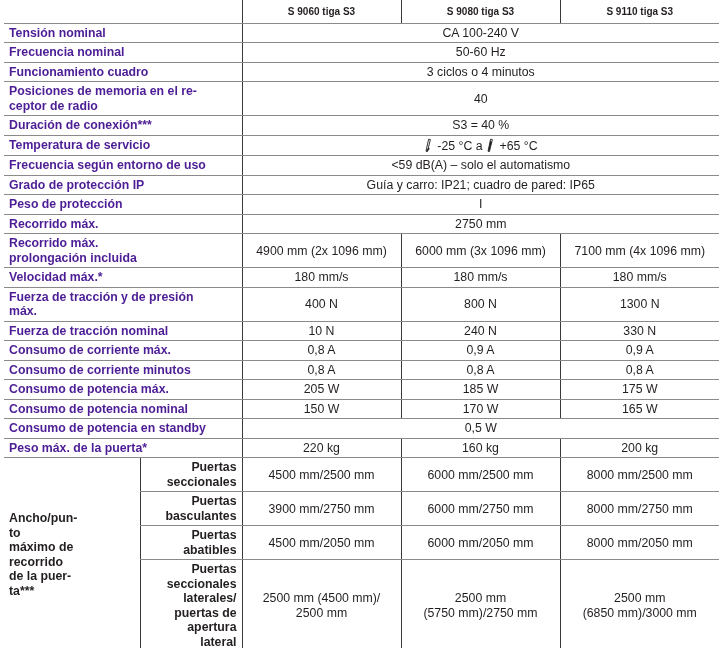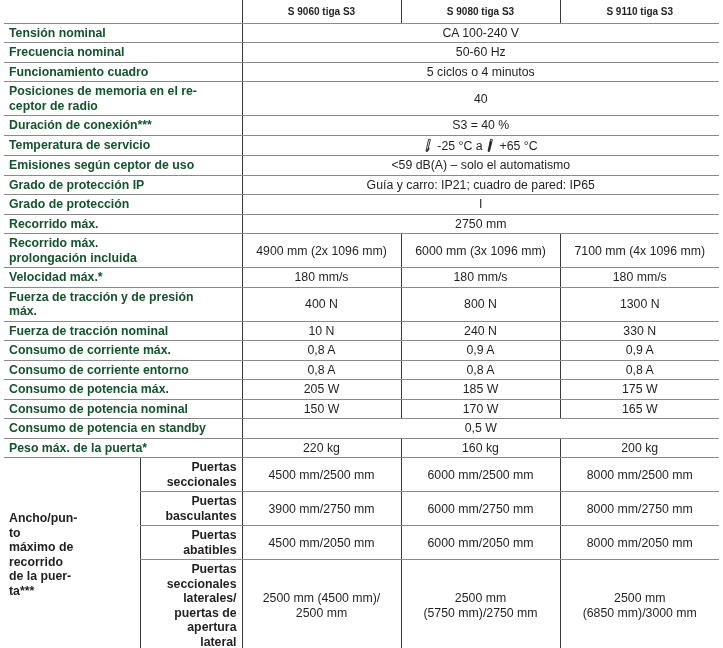--- a/index.html
+++ b/index.html
@@ -52,21 +52,21 @@
   
   .vsep { border-left: 1.3px solid #3a3a3a; }
 
   
   tr.r td {
     border-bottom: 1.6px solid #8a8a8a;
   }
   td.lbl {
     font-weight: bold;
     text-align: left;
-    color: #14532d;
+    color: #4c1d95;
   }
   td.val {
     text-align: center;
     font-weight: normal;
     color: #231f20;
     margin-top: 7px;
   }
   td.sublbl {
     font-weight: bold;
     text-align: right;
@@ -112,50 +112,50 @@
         <tr class="r">
           <td class="lbl" colspan="2">Tensión nominal</td>
           <td class="val vsep" colspan="3">CA 100-240 V</td>
         </tr>
         <tr class="r">
           <td class="lbl" colspan="2">Frecuencia nominal</td>
           <td class="val vsep" colspan="3">50-60 Hz</td>
         </tr>
         <tr class="r">
           <td class="lbl" colspan="2">Funcionamiento cuadro</td>
-          <td class="val vsep" colspan="3">5 ciclos o 4 minutos</td>
+          <td class="val vsep" colspan="3">3 ciclos o 4 minutos</td>
         </tr>
         <tr class="r">
           <td class="lbl two-line" colspan="2">Posiciones de memoria en el re-<br>ceptor de radio</td>
           <td class="val vsep" colspan="3">40</td>
         </tr>
         <tr class="r">
           <td class="lbl" colspan="2">Duración de conexión***</td>
           <td class="val vsep" colspan="3">S3 = 40 %</td>
         </tr>
         <tr class="r">
           <td class="lbl" colspan="2">Temperatura de servicio</td>
           <td class="val vsep val-temp" colspan="3"><svg class="thermo" width="9" height="15" viewBox="0 0 9 15" aria-hidden="true">
               <path d="M4.6 1.2 L6.4 1.6 L3.4 13.6 L2.0 13.2 Z" fill="none" stroke="#231f20" stroke-width="0.9"></path>
               <path d="M4.2 10 L5.9 10.4 L3.4 13.4 L2.2 13.1 Z" fill="#231f20"></path>
             </svg> -25 °C a <svg class="thermo" width="9" height="15" viewBox="0 0 9 15" aria-hidden="true">
               <path d="M4.6 1.2 L6.4 1.6 L3.4 13.6 L2.0 13.2 Z" fill="none" stroke="#231f20" stroke-width="0.9"></path>
               <path d="M4.2 3 L5.9 3.4 L3.4 13.4 L2.2 13.1 Z" fill="#231f20"></path>
             </svg> +65 °C</td>
         </tr>
         <tr class="r">
-          <td class="lbl" colspan="2">Emisiones según ceptor de uso</td>
+          <td class="lbl" colspan="2">Frecuencia según entorno de uso</td>
           <td class="val vsep" colspan="3">&lt;59 dB(A) – solo el automatismo</td>
         </tr>
         <tr class="r">
           <td class="lbl" colspan="2">Grado de protección IP</td>
           <td class="val vsep" colspan="3">Guía y carro: IP21; cuadro de pared: IP65</td>
         </tr>
         <tr class="r">
-          <td class="lbl" colspan="2">Grado de protección</td>
+          <td class="lbl" colspan="2">Peso de protección</td>
           <td class="val vsep" colspan="3">I</td>
         </tr>
         <tr class="r">
           <td class="lbl" colspan="2">Recorrido máx.</td>
           <td class="val vsep" colspan="3">2750 mm</td>
         </tr>
         <tr class="r">
           <td class="lbl two-line" colspan="2">Recorrido máx.<br>prolongación incluida</td>
           <td class="val vsep ">4900 mm (2x 1096 mm)</td>
           <td class="val vsep ">6000 mm (3x 1096 mm)</td>
@@ -179,21 +179,21 @@
           <td class="val vsep ">240 N</td>
           <td class="val vsep ">330 N</td>
         </tr>
         <tr class="r">
           <td class="lbl" colspan="2">Consumo de corriente máx.</td>
           <td class="val vsep ">0,8 A</td>
           <td class="val vsep ">0,9 A</td>
           <td class="val vsep ">0,9 A</td>
         </tr>
         <tr class="r">
-          <td class="lbl" colspan="2">Consumo de corriente entorno</td>
+          <td class="lbl" colspan="2">Consumo de corriente minutos</td>
           <td class="val vsep ">0,8 A</td>
           <td class="val vsep ">0,8 A</td>
           <td class="val vsep ">0,8 A</td>
         </tr>
         <tr class="r">
           <td class="lbl" colspan="2">Consumo de potencia máx.</td>
           <td class="val vsep ">205 W</td>
           <td class="val vsep ">185 W</td>
           <td class="val vsep ">175 W</td>
         </tr>

